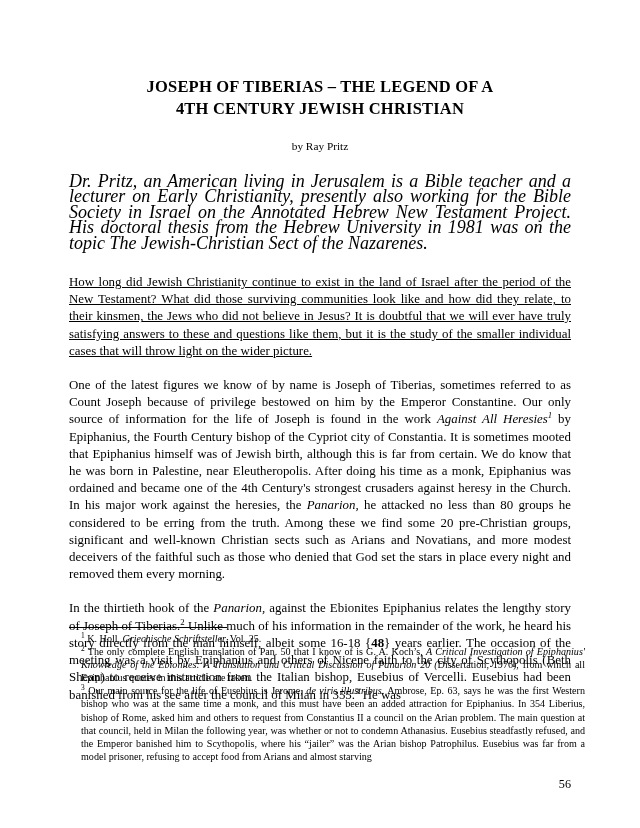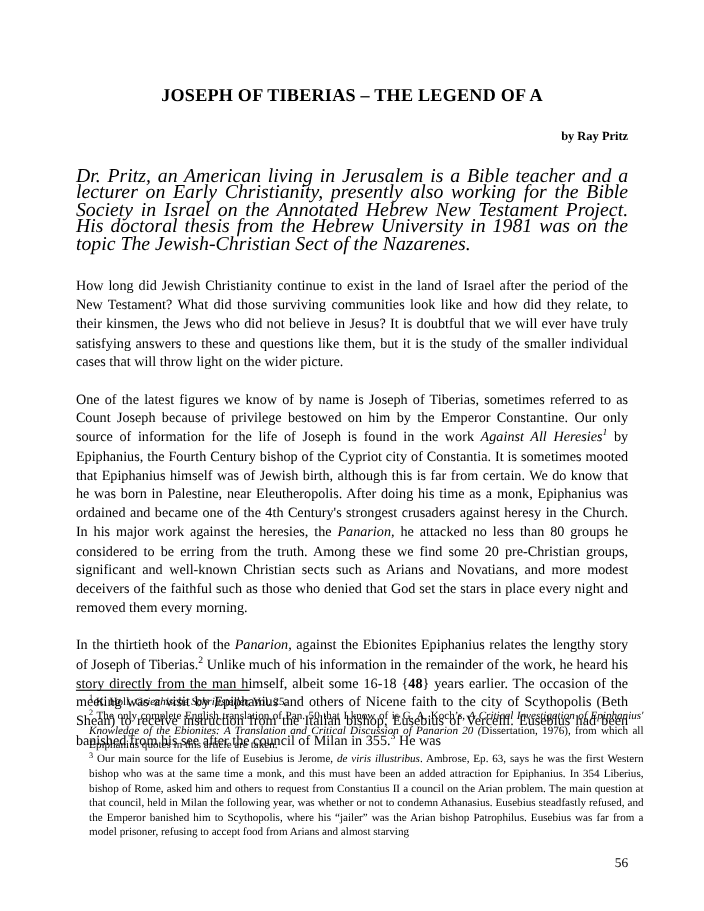--- a/index.html
+++ b/index.html
@@ -27,42 +27,42 @@
     text-align: center;
     font-weight: bold;
     font-size: 16.5px;
     line-height: 22px;
     letter-spacing: 0.2px;
     margin: 0;
     padding-top: 76px;
   }
   .title .line2 { display: block; }
   .byline {
-    text-align: right;
-    font-weight: bold;
+    text-align: center;
+    font-weight: normal;
     font-size: 11.3px;
     margin: 0;
     padding-top: 20px;
   }
   .abstract {
     font-style: italic;
     font-size: 18px;
     line-height: 15.4px;
     text-align: justify;
     margin: 0;
     padding-top: 22px;
   }
   p.body {
     font-size: 12.9px;
     line-height: 17.2px;
     text-align: justify;
     margin: 0;
     padding-top: 17px;
   }
-  p.body.first { padding-top: 23px; }
+  p.body.first { padding-top: 23px; text-decoration: underline; }
   i { }
   b { font-weight: bold; }
   sup {
     font-size: 0.68em;
     vertical-align: super;
     line-height: 0;
   }
   sup.it { font-style: italic; }
   .fn-rule {
     width: 158px;
@@ -100,20 +100,21 @@
     font-size: 12.2px;
   }
 </style>
 </head>
 <body>
 
 <div class="page">
 
   <h1 class="title">
     <span>JOSEPH OF TIBERIAS – THE LEGEND OF A</span>
+    <span class="line2">4TH CENTURY JEWISH CHRISTIAN</span>
   </h1>
 
   <p class="byline">by Ray Pritz</p>
 
   <p class="abstract">Dr. Pritz, an American living in Jerusalem is a Bible teacher and a lecturer on Early Christianity, presently also working for the Bible Society in Israel on the Annotated Hebrew New Testament Project. His doctoral thesis from the Hebrew University in 1981 was on the topic The Jewish-Christian Sect of the Nazarenes.</p>
 
   <p class="body first"><span>How long did Jewish Christianity continue to exist in the land of Israel after the period of the New Testament? What did those surviving communities look like and how did they relate, to their kinsmen, the Jews who did not believe in Jesus? It is doubtful that we will ever have truly satisfying answers to these and questions like them, but it is the study of the smaller individual cases that will throw light on the wider picture.</span></p>
 
   <p class="body"><span>One of the latest figures we know of by name is Joseph of Tiberias, sometimes referred to as Count Joseph because of privilege bestowed on him by the Emperor Constantine. Our only source of information for the life of Joseph is found in the work </span><i>Against All Heresies</i><sup class="it">1</sup><span> by Epiphanius, the Fourth Century bishop of the Cypriot city of Constantia. It is sometimes mooted that Epiphanius himself was of Jewish birth, although this is far from certain. We do know that he was born in Palestine, near Eleutheropolis. After doing his time as a monk, Epiphanius was ordained and became one of the 4th Century's strongest crusaders against heresy in the Church. In his major work against the heresies, the </span><i>Panarion,</i><span> he attacked no less than 80 groups he considered to be erring from the truth. Among these we find some 20 pre-Christian groups, significant and well‑known Christian sects such as Arians and Novatians, and more modest deceivers of the faithful such as those who denied that God set the stars in place every night and removed them every morning.</span></p>
 

